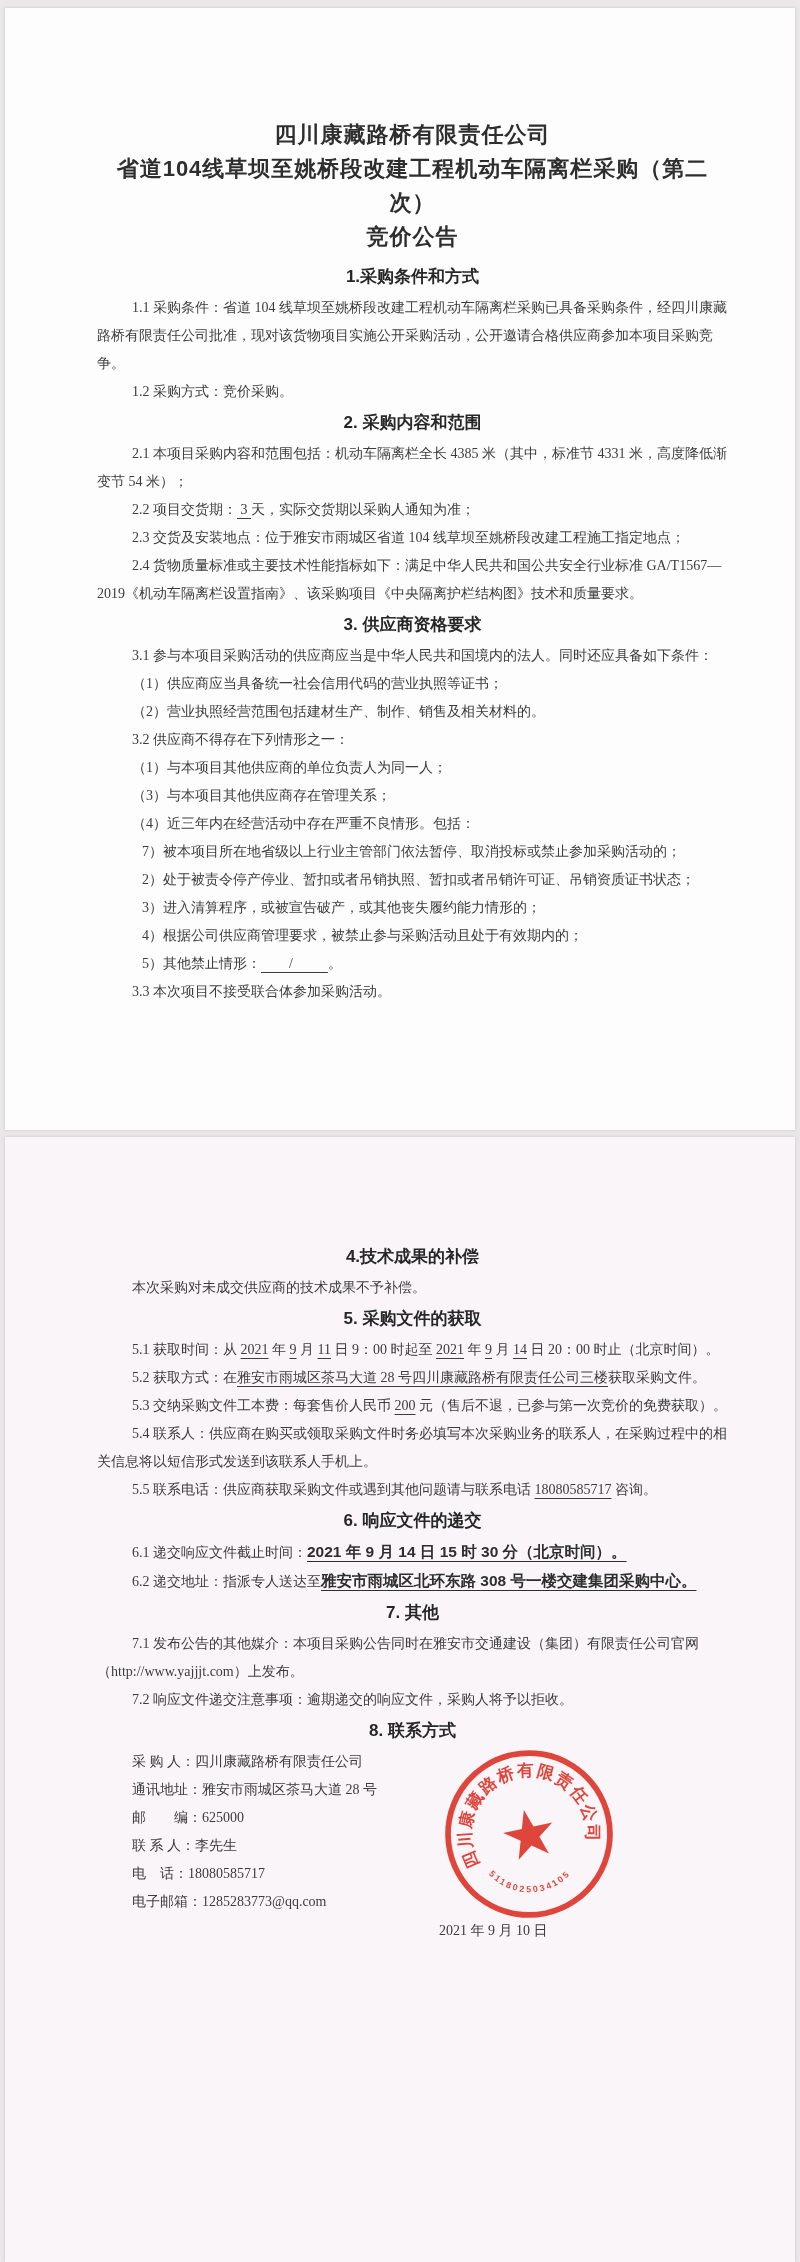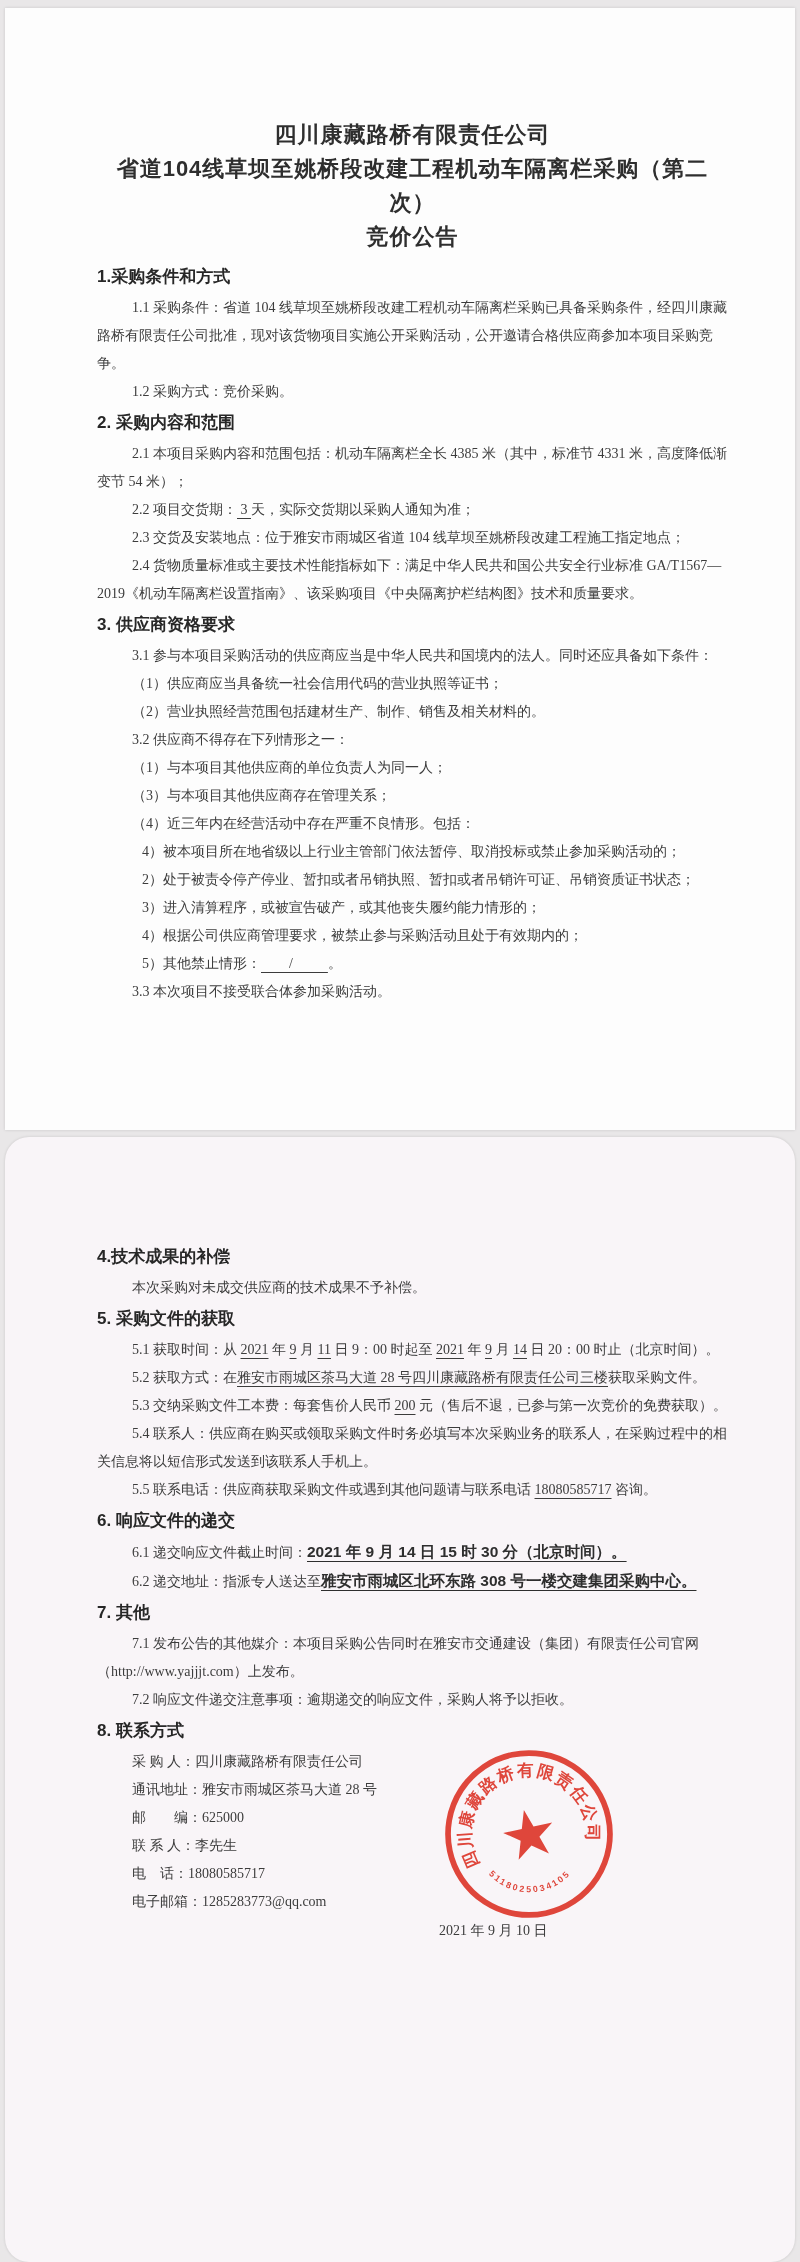--- a/index.html
+++ b/index.html
@@ -7,30 +7,30 @@
     width:800px; height:2262px; position:relative;
     background:#e9e7e8;
     font-family:"Liberation Serif","DejaVu Serif",serif;
     color:#3c3c3c;
   }
   .page {
     position:absolute; left:5px; width:790px; box-sizing:border-box;
     box-shadow:0 0 3px rgba(0,0,0,.14);
   }
   #page1 { top:8px;  height:1122px; background:#fdfdfd; padding:110px 67px 0 92px; }
-  #page2 { top:1137px; height:1125px; background:#f9f5f8; padding:103px 67px 0 92px;border-radius:24px; }
+  #page2 { top:1137px; height:1125px; background:#f9f5f8; padding:103px 67px 0 92px; }
 
   .title-block { margin-bottom:8px; }
   .title-line {
     text-align:center; font-family:"Liberation Sans","DejaVu Sans",sans-serif;
     font-weight:700; font-size:22px; line-height:34px; letter-spacing:1px; color:#2e2e2e;
   }
   .hd {
     font-family:"Liberation Sans","DejaVu Sans",sans-serif;
-    font-weight:700; font-size:17px; line-height:30px; margin:2px 0; color:#272727;
+    font-weight:700; font-size:17px; line-height:30px; margin:2px 0; color:#272727;text-align:center;
   }
   .para { font-size:14px; line-height:28px; margin:0; text-indent:35px; }
   .para.sub { text-indent:45px; }
   .u  { text-decoration:underline; text-underline-offset:4px; }
   .bu {
     font-weight:700; text-decoration:underline; text-underline-offset:4px;
     font-size:15.5px; font-family:Liberation Sans, sans-serif; color:#2e2e2e;
   }
   .date-line { font-size:14px; line-height:30px; margin:0; padding-left:342px; }
 
@@ -58,21 +58,21 @@
   <p class="para">2.4 货物质量标准或主要技术性能指标如下：满足中华人民共和国公共安全行业标准 GA/T1567—2019《机动车隔离栏设置指南》、该采购项目《中央隔离护栏结构图》技术和质量要求。</p>
 
   <div class="hd">3. 供应商资格要求</div>
   <p class="para">3.1 参与本项目采购活动的供应商应当是中华人民共和国境内的法人。同时还应具备如下条件：</p>
   <p class="para">（1）供应商应当具备统一社会信用代码的营业执照等证书；</p>
   <p class="para">（2）营业执照经营范围包括建材生产、制作、销售及相关材料的。</p>
   <p class="para">3.2 供应商不得存在下列情形之一：</p>
   <p class="para">（1）与本项目其他供应商的单位负责人为同一人；</p>
   <p class="para">（3）与本项目其他供应商存在管理关系；</p>
   <p class="para">（4）近三年内在经营活动中存在严重不良情形。包括：</p>
-  <p class="para sub">4）被本项目所在地省级以上行业主管部门依法暂停、取消投标或禁止参加采购活动的；</p>
+  <p class="para sub">7）被本项目所在地省级以上行业主管部门依法暂停、取消投标或禁止参加采购活动的；</p>
   <p class="para sub">2）处于被责令停产停业、暂扣或者吊销执照、暂扣或者吊销许可证、吊销资质证书状态；</p>
   <p class="para sub">3）进入清算程序，或被宣告破产，或其他丧失履约能力情形的；</p>
   <p class="para sub">4）根据公司供应商管理要求，被禁止参与采购活动且处于有效期内的；</p>
   <p class="para sub"><span>5）其他禁止情形：</span><span class="u">&nbsp;&nbsp;&nbsp;&nbsp;&nbsp;&nbsp;&nbsp;&nbsp;/&nbsp;&nbsp;&nbsp;&nbsp;&nbsp;&nbsp;&nbsp;&nbsp;&nbsp;&nbsp;</span><span>。</span></p>
   <p class="para">3.3 本次项目不接受联合体参加采购活动。</p>
 </div>
 
 <div class="page" id="page2">
   <div class="hd">4.技术成果的补偿</div>
   <p class="para">本次采购对未成交供应商的技术成果不予补偿。</p>

